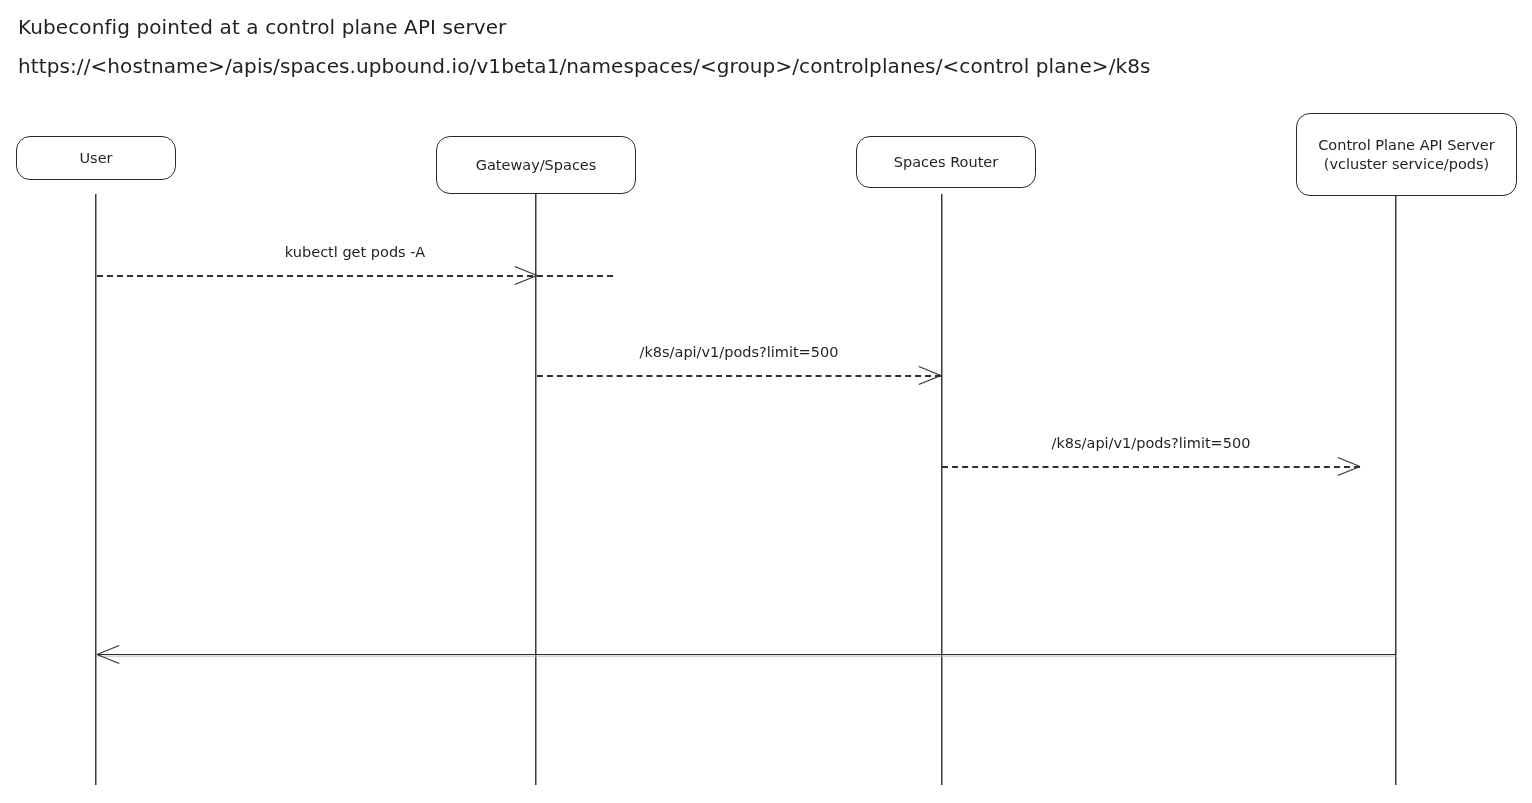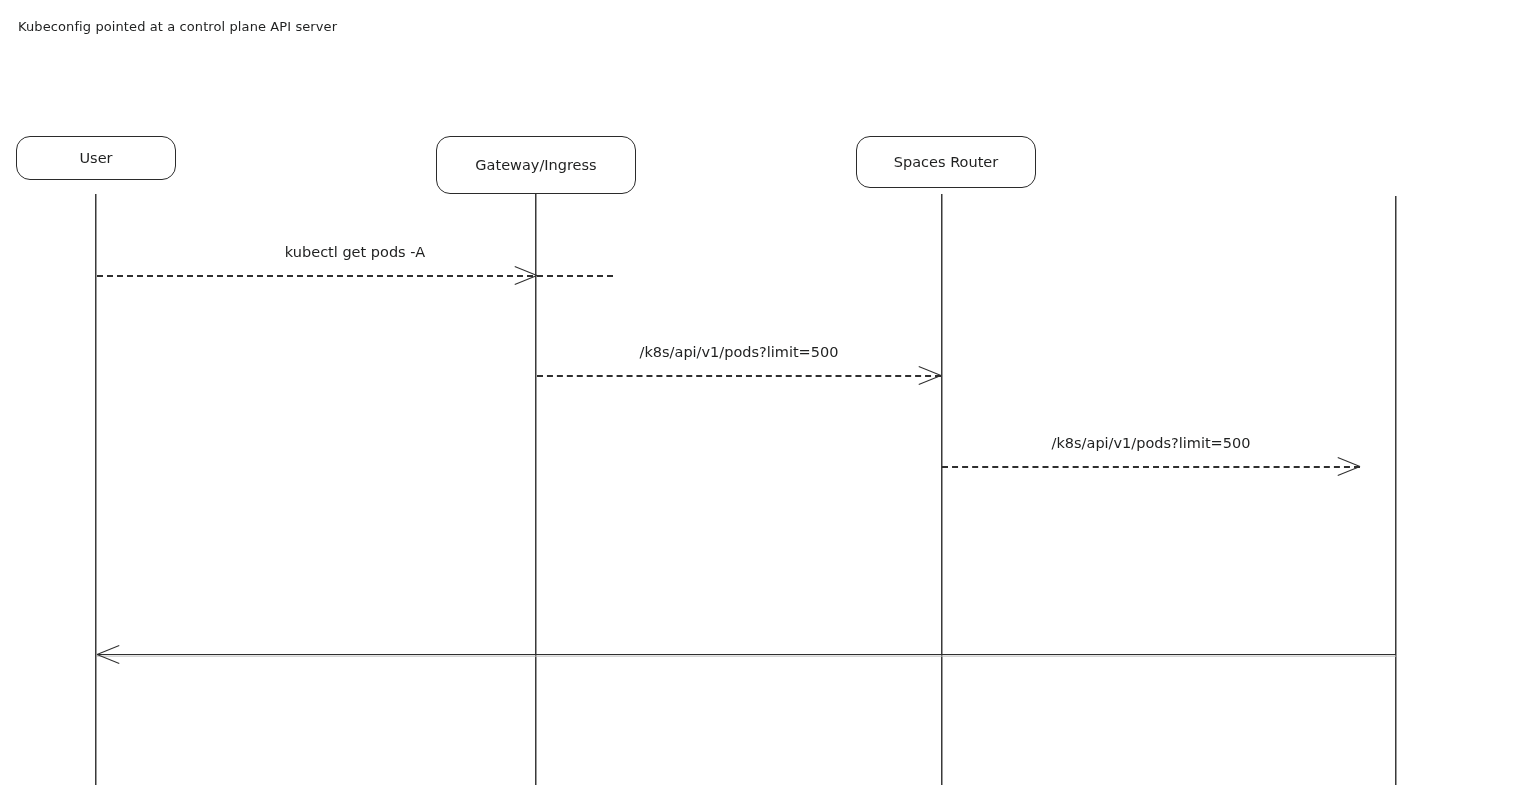--- a/index.html
+++ b/index.html
@@ -17,21 +17,21 @@
   }
 
   #diagram-root {
     position: absolute;
     inset: 0;
   }
 
   
   .note-line {
     position: absolute;
-    font-size: 13px;
+    font-size: 20px;
     line-height: 18px;
     color: #1f2020;
     white-space: nowrap;
     letter-spacing: 0.1px;
   }
   #note-title { left: 18px; top: 18px; }
   #note-url   { left: 18px; top: 57px; }
 
   
   .participant {
@@ -128,34 +128,39 @@
 
   #message-response       { left: 97px;  top: 642px; width: 1299px; }
   #message-response .arrowhead { left: 0px; }
 </style>
 </head>
 <body>
 
 <div id="diagram-root">
 
   <div class="note-line" id="note-title">Kubeconfig pointed at a control plane API server</div>
+  <div class="note-line" id="note-url">https://&lt;hostname&gt;/apis/spaces.upbound.io/v1beta1/namespaces/&lt;group&gt;/controlplanes/&lt;control plane&gt;/k8s</div>
 
   <div class="lifeline" id="lifeline-user"></div>
   <div class="lifeline" id="lifeline-gateway"></div>
   <div class="lifeline" id="lifeline-spaces-router"></div>
   <div class="lifeline" id="lifeline-control-plane"></div>
 
   <div class="participant" id="participant-user">
     <span class="plabel">User</span>
   </div>
   <div class="participant" id="participant-gateway">
-    <span class="plabel">Gateway/Ingress</span>
+    <span class="plabel">Gateway/Spaces</span>
   </div>
   <div class="participant" id="participant-spaces-router">
     <span class="plabel">Spaces Router</span>
+  </div>
+  <div class="participant" id="participant-control-plane">
+    <span class="plabel">Control Plane API Server
+(vcluster service/pods)</span>
   </div>
 
   <div class="message dashed" id="message-kubectl">
     <div class="msg-label">kubectl get pods -A</div>
     <div class="msg-line"></div>
     <div class="arrowhead right">
         <span class="a"></span>
         <span class="b"></span>
       </div>
   </div>

